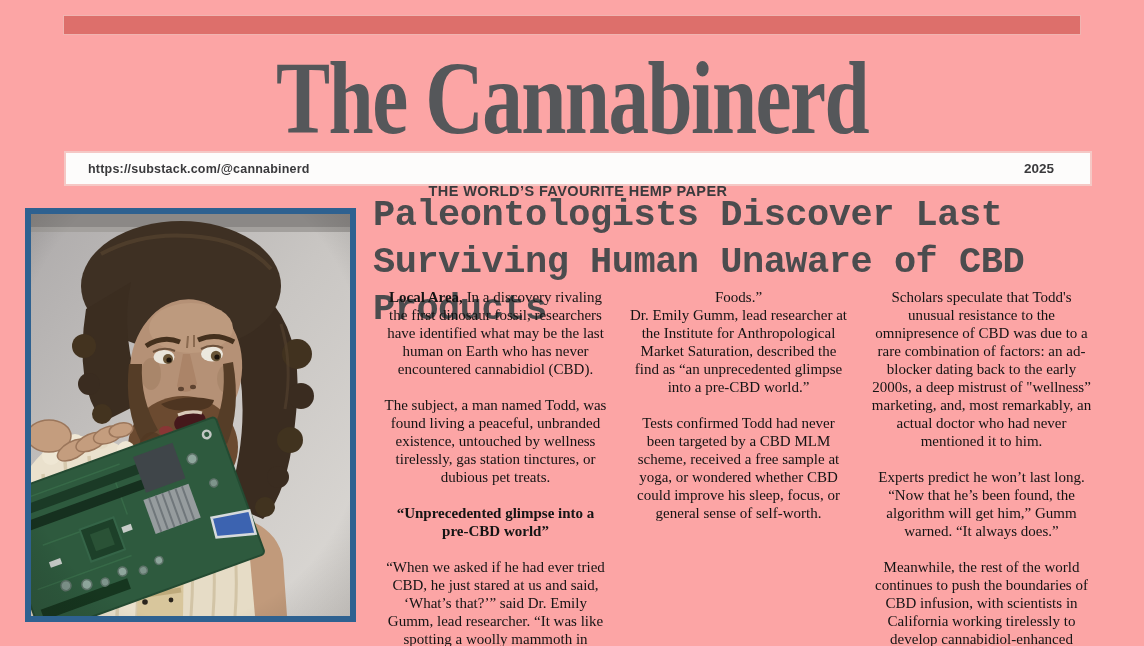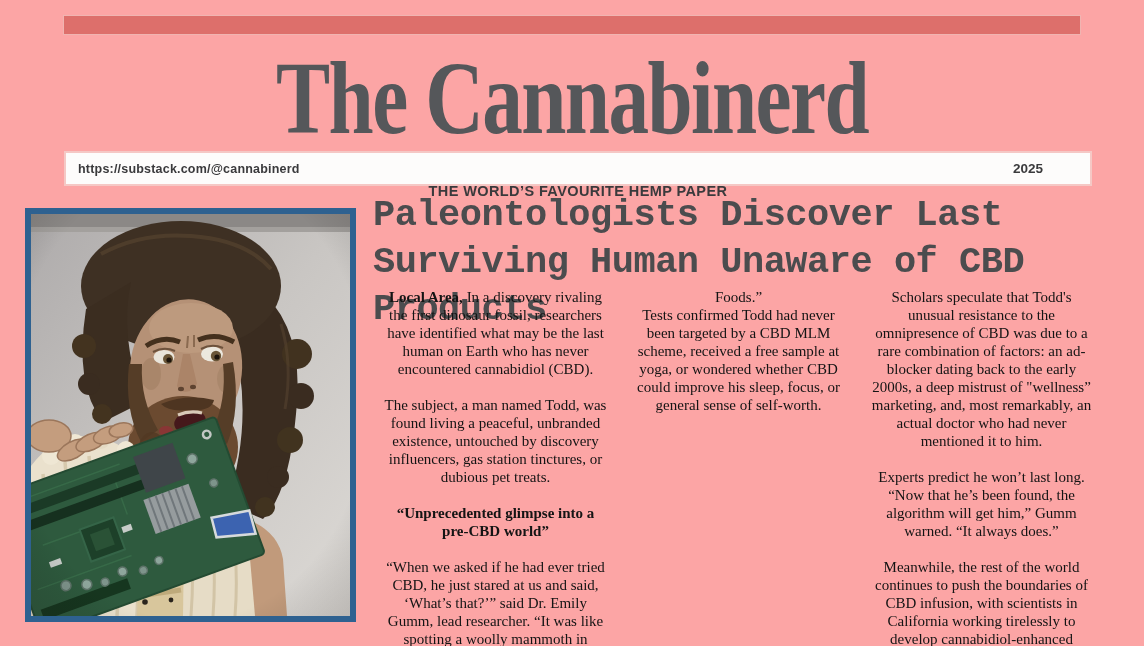--- a/index.html
+++ b/index.html
@@ -20,23 +20,23 @@
     transform:scaleX(.78);transform-origin:50% 50%;
     letter-spacing:-2px;white-space:nowrap;
   }
   
   .banner{
     position:absolute;left:64px;top:151px;width:1024px;height:31px;
     border:2px solid #f5c8c5;background:#fdfcfb;
     display:flex;align-items:center;justify-content:space-between;
     font-family:"Liberation Sans",sans-serif;font-weight:bold;color:#3a3a3c;
   }
-  .banner .url{font-size:12.5px;padding-left:12px;letter-spacing:.2px;}
+  .banner .url{font-size:12.5px;padding-left:22px;letter-spacing:.2px;}
   .banner .tagline{font-size:14.5px;letter-spacing:.4px;position:absolute;left:0;right:0;text-align:center;margin-top:44px;}
-  .banner .year{font-size:13.5px;padding-right:47px;position:relative;z-index:1;}
+  .banner .year{font-size:13.5px;padding-right:36px;position:relative;z-index:1;}
   
   .headline{
     position:absolute;left:373px;top:192px;width:770px;
     font-family:Liberation Mono, monospace;font-weight:bold;
     font-size:37px;line-height:47px;letter-spacing:-.5px;color:#4b4c4e;
   }
   
   .photo-frame{
     position:absolute;left:25px;top:208px;width:319px;height:402px;
     border:6px solid #2e6190;background:#c8c5c2;
@@ -201,26 +201,27 @@
 
       <rect width="319" height="402" fill="url(#vig)"></rect>
     </svg>
   </div>
 
   <div class="headline">Paleontologists Discover Last Surviving Human Unaware of CBD Products</div>
 
   <div class="columns">
     <div class="col">
         <p class="block"><b>Local Area,</b> In a discovery rivaling the first dinosaur fossil, researchers have identified what may be the last human on Earth who has never encountered cannabidiol (CBD).</p>
-        <p class="block">The subject, a man named Todd, was found living a peaceful, unbranded existence, untouched by discovery influencers, gas station tinctures, or dubious pet treats.</p>
+        <p class="block">The subject, a man named Todd, was found living a peaceful, unbranded existence, untouched by wellness tirelessly, gas station tinctures, or dubious pet treats.</p>
         <p class="block subhead">“Unprecedented glimpse into a pre-CBD world”</p>
         <p class="block">“When we asked if he had ever tried CBD, he just stared at us and said, ‘What’s that?’” said Dr. Emily Gumm, lead researcher. “It was like spotting a woolly mammoth in Whole</p>
       </div>
     <div class="col">
         <p class="block tight">Foods.”</p>
+        <p class="block">Dr. Emily Gumm, lead researcher at the Institute for Anthropological Market Saturation, described the find as “an unprecedented glimpse into a pre-CBD world.”</p>
         <p class="block">Tests confirmed Todd had never been targeted by a CBD MLM scheme, received a free sample at yoga, or wondered whether CBD could improve his sleep, focus, or general sense of self-worth.</p>
       </div>
     <div class="col">
         <p class="block">Scholars speculate that Todd's unusual resistance to the omnipresence of CBD was due to a rare combination of factors: an ad-blocker dating back to the early 2000s, a deep mistrust of "wellness” marketing, and, most remarkably, an actual doctor who had never mentioned it to him.</p>
         <p class="block">Experts predict he won’t last long. “Now that he’s been found, the algorithm will get him,” Gumm warned. “It always does.”</p>
         <p class="block">Meanwhile, the rest of the world continues to push the boundaries of CBD infusion, with scientists in California working tirelessly to develop cannabidiol-enhanced oxygen.</p>
       </div>
   </div>
 
 </div>

